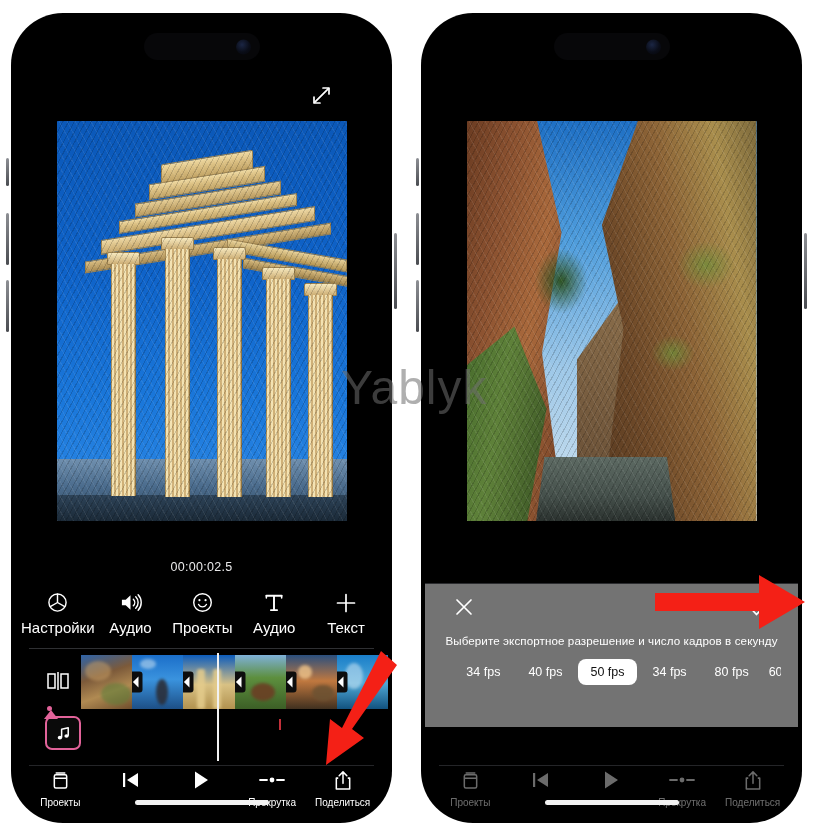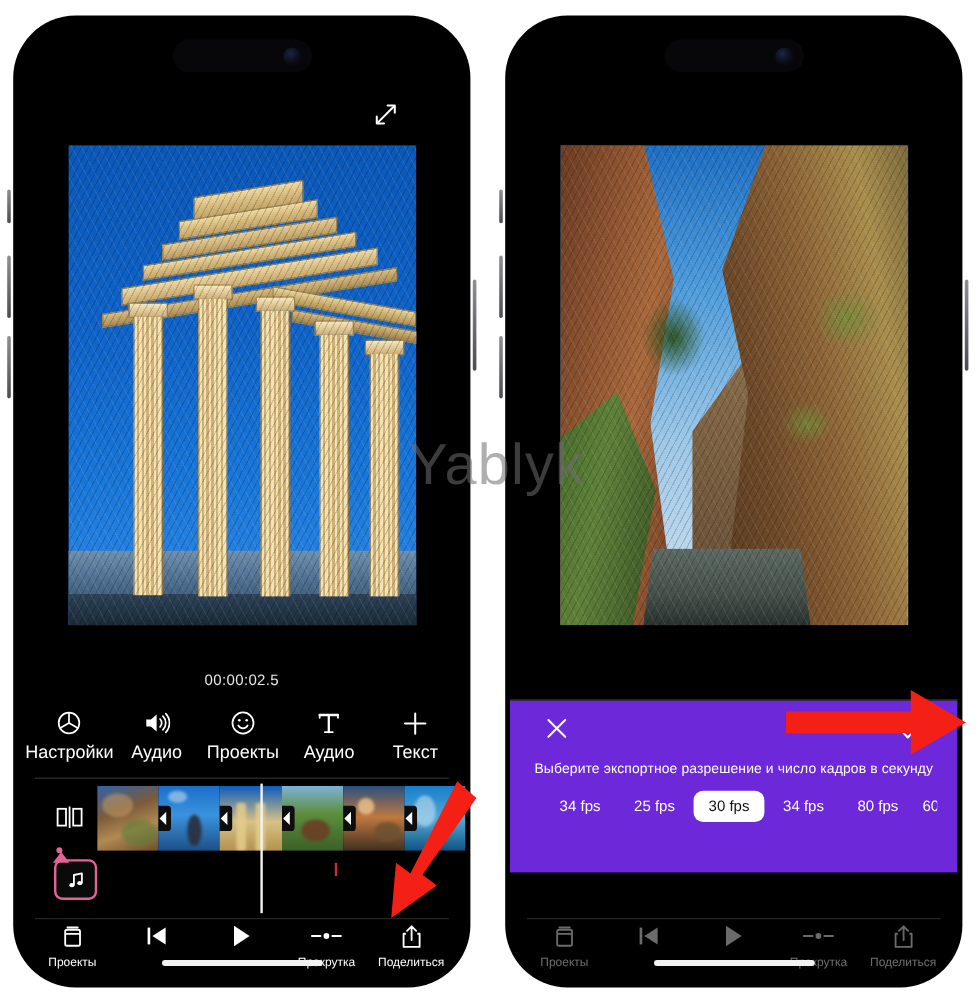--- a/index.html
+++ b/index.html
@@ -336,21 +336,21 @@
     bottom: 14px;
     width: 134px; height: 5px;
     border-radius: 3px; background: #f2f2f2;
     z-index: 20;
   }
 
   
   .sheet {
     position: absolute;
     left: 0; right: 0; top: 566px; bottom: 92px;
-    background: #6d28d9;
+    background: #737373;
     border-top: 1px solid #2b2c2f;
     z-index: 18;
   }
   .sheet-head {
     position: relative; height: 46px;
   }
   .sheet-x {
     position:absolute; left: 28px; top: 12px;
     width: 22px; height: 22px;
     display:flex; align-items:center; justify-content:center;
@@ -667,22 +667,22 @@
                 <path d="M2 9.5 L8.5 16.5 L22 2.5" fill="none" stroke="#fff" stroke-width="1.8" stroke-linecap="round" stroke-linejoin="round"></path>
               </svg>
             </div>
           </div>
 
           <div class="sheet-title">Выберите экспортное разрешение и число кадров в секунду</div>
 
 
           <div class="opt-row fps">
             <div class="opt">34 fps</div>
-            <div class="opt">25 fps</div>
-            <div class="opt sel">30 fps</div>
+            <div class="opt">40 fps</div>
+            <div class="opt sel">50 fps</div>
             <div class="opt">34 fps</div>
             <div class="opt">80 fps</div>
             <div class="opt clipped">60</div>
           </div>
         </div>
 
         <div class="nav-sep"></div>
 
         <div class="navbar">
           <div class="nav-item">

